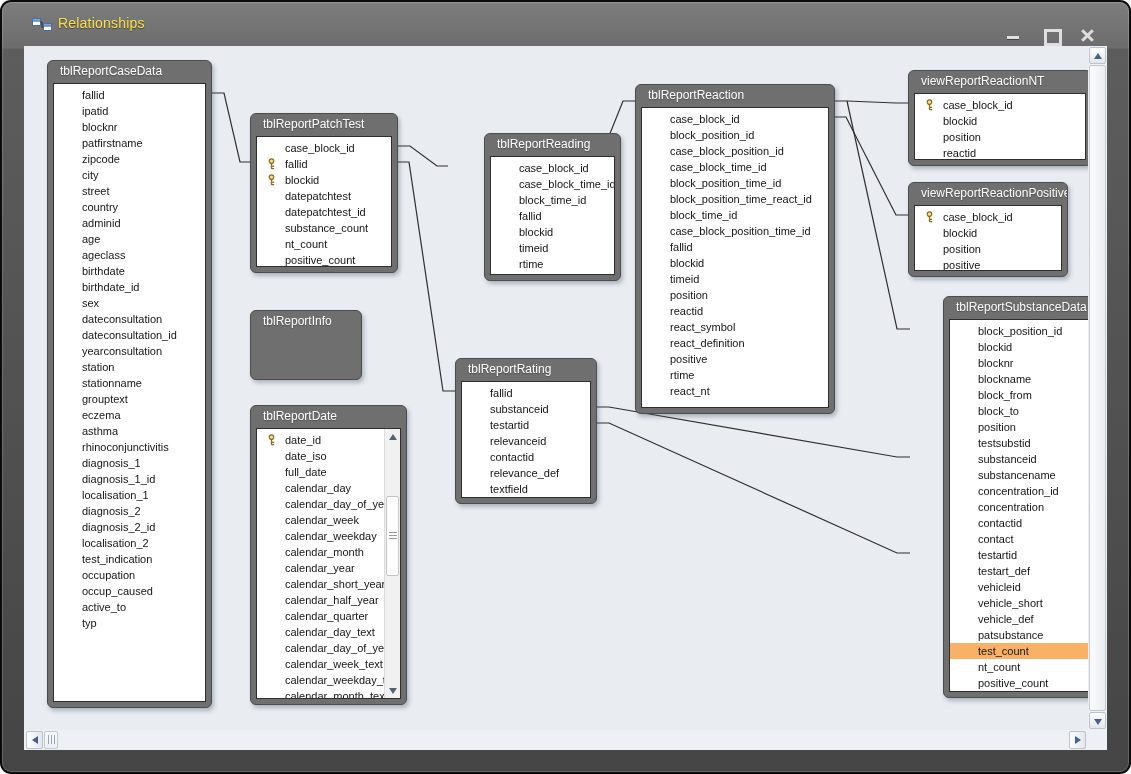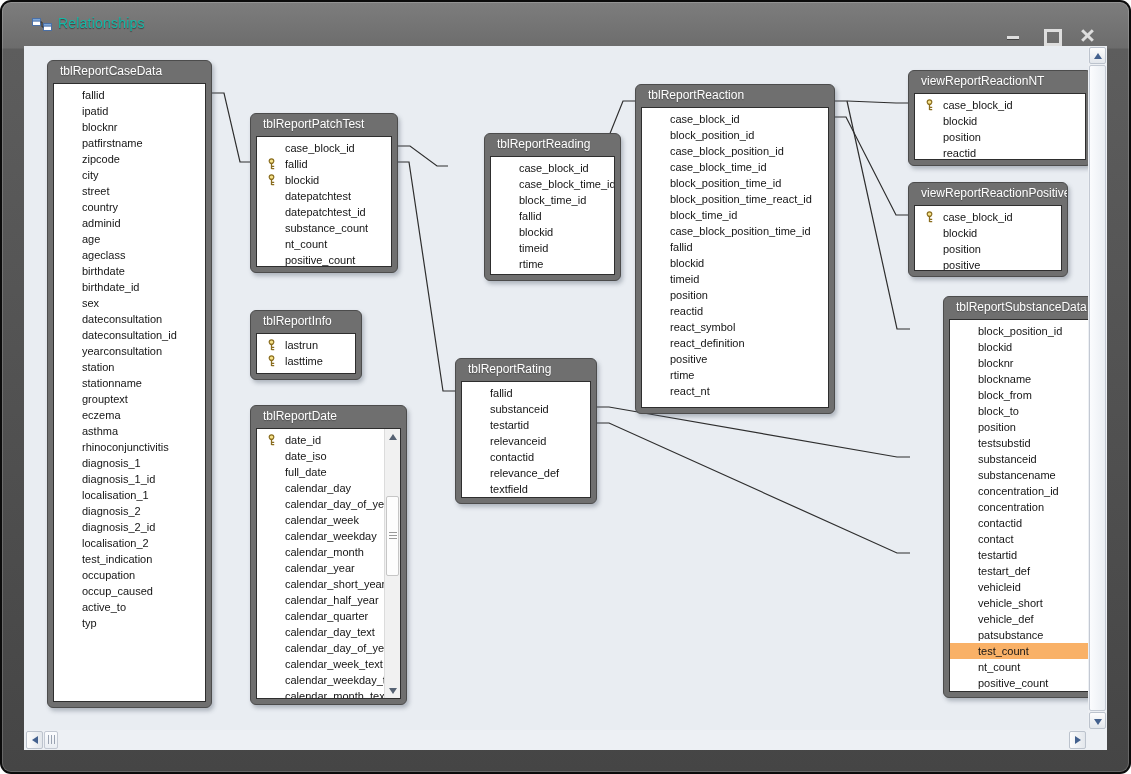--- a/index.html
+++ b/index.html
@@ -16,21 +16,21 @@
   .frame {
     position: absolute; inset: 2px;
     border-radius: 9px;
     background: linear-gradient(180deg, #7d7d7d 0%, #6c6c6c 46px, #5d5d5d 47px, #454545 100%);
     box-shadow: inset 0 0 0 1px rgba(255,255,255,0.18);
   }
   .titlebar { position:absolute; left:2px; top:2px; right:2px; height:44px; }
   .title-icon { position:absolute; left:30px; top:14px; width:20px; height:17px; }
   .title-text {
     position:absolute; left:56px; top:13px;
-    color:#14b8a6; font-size:14px; letter-spacing:0.2px;
+    color:#fde047; font-size:14px; letter-spacing:0.2px;
     text-shadow: 0 1px 1px rgba(0,0,0,0.45);
     white-space:nowrap;
   }
   .win-controls { position:absolute; top:25px; right:32px; display:flex; gap:17px; }
   .win-btn { position:relative; width:20px; height:17px; cursor:default; }
   .btn-min::after { content:""; position:absolute; left:4px; top:9px; width:12px; height:3px; background:#dedede; box-shadow:0 1px 0 rgba(0,0,0,0.4); }
   .btn-max::after { content:""; position:absolute; left:4px; top:2px; width:12px; height:11px; border:3px solid #dedede; box-shadow:0 1px 0 rgba(0,0,0,0.35); }
   .btn-close::before, .btn-close::after {
     content:""; position:absolute; left:9px; top:1px; width:3px; height:15px; background:#dedede;
   }
@@ -216,30 +216,20 @@
           <div class="field-row"><span>case_block_time_id</span></div>
           <div class="field-row"><span>block_time_id</span></div>
           <div class="field-row"><span>fallid</span></div>
           <div class="field-row"><span>blockid</span></div>
           <div class="field-row"><span>timeid</span></div>
           <div class="field-row"><span>rtime</span></div>
         </div>
       </div>
       <div class="table" style="left: 226px; top: 264px; width: 112px; height: 70px;">
         <div class="table-header">tblReportInfo</div>
-        <div class="table-fields">
-          <div class="field-row"><span class="key"><svg width="11" height="12" viewBox="0 0 11 12">
-                <circle cx="5.5" cy="3.1" r="2.3" fill="#f7e38a" stroke="#8a6d1f" stroke-width="1.2"></circle>
-                <path d="M5.5 5.4 V11 M5.5 8.4 H8.2 M5.5 10.7 H8.2" stroke="#8a6d1f" stroke-width="1.3" fill="none"></path>
-              </svg></span><span>lastrun</span></div>
-          <div class="field-row"><span class="key"><svg width="11" height="12" viewBox="0 0 11 12">
-                <circle cx="5.5" cy="3.1" r="2.3" fill="#f7e38a" stroke="#8a6d1f" stroke-width="1.2"></circle>
-                <path d="M5.5 5.4 V11 M5.5 8.4 H8.2 M5.5 10.7 H8.2" stroke="#8a6d1f" stroke-width="1.3" fill="none"></path>
-              </svg></span><span>lasttime</span></div>
-        </div>
       </div>
       <div class="table" style="left: 226px; top: 359px; width: 157px; height: 300px;">
         <div class="table-header">tblReportDate</div>
         <div class="table-fields">
           <div class="field-row"><span class="key"><svg width="11" height="12" viewBox="0 0 11 12">
                 <circle cx="5.5" cy="3.1" r="2.3" fill="#f7e38a" stroke="#8a6d1f" stroke-width="1.2"></circle>
                 <path d="M5.5 5.4 V11 M5.5 8.4 H8.2 M5.5 10.7 H8.2" stroke="#8a6d1f" stroke-width="1.3" fill="none"></path>
               </svg></span><span>date_id</span></div>
           <div class="field-row"><span>date_iso</span></div>
           <div class="field-row"><span>full_date</span></div>

